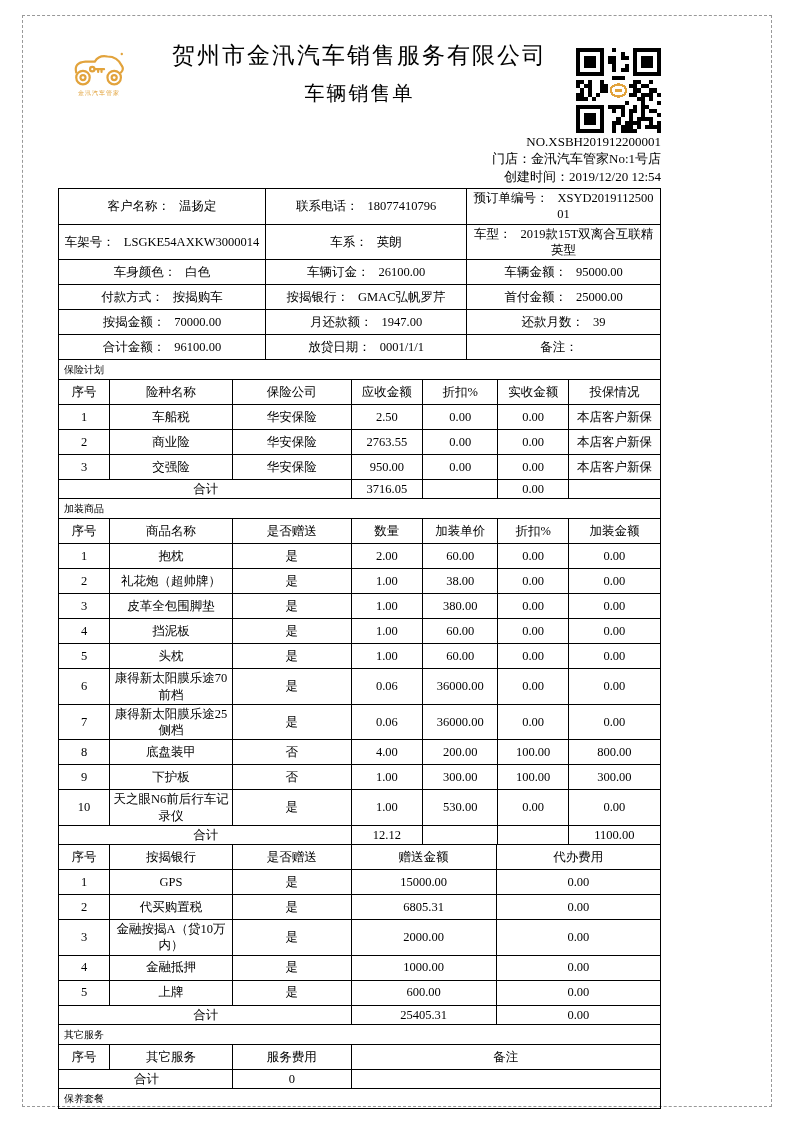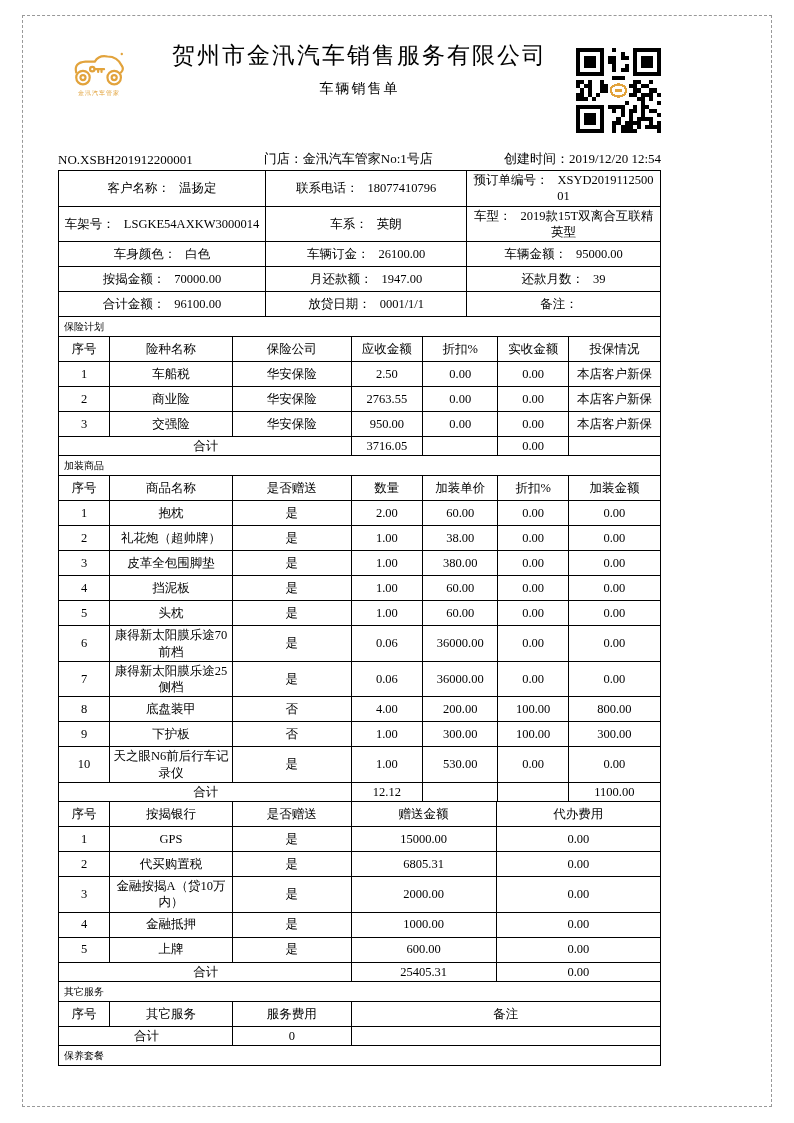--- a/index.html
+++ b/index.html
@@ -11,26 +11,26 @@
     position:absolute;left:22px;top:15px;width:748px;height:1090px;
     border:1px dashed #999;pointer-events:none;
   }
   .content{position:absolute;left:42px;top:28px;width:603px;padding-left:16px;}
   
   .header{position:relative;height:106px;}
   .logo{position:absolute;left:12px;top:22px;width:58px;text-align:center;}
   .logo-svg{width:54px;height:40px;display:block;margin:0 auto;}
   .logo-text{font-size:6px;color:#e2a33c;letter-spacing:1px;line-height:7px;}
   .company{text-align:center;font-size:23px;letter-spacing:2px;padding-top:12px;}
-  .doc-title{text-align:center;font-size:14px;letter-spacing:2px;margin-top:9px;}
+  .doc-title{text-align:center;font-size:20px;letter-spacing:2px;margin-top:9px;}
   .qr{position:absolute;right:0;top:20px;width:85px;height:85px;}
   .qr svg{width:85px;height:85px;shape-rendering:crispEdges;}
   
   .meta{display:flex;justify-content:space-between;align-items:flex-end;
-        font-size:13px;margin:16px 0 3px 0;}
+        font-size:13px;margin:0 0 3px 0;flex-direction:column;}
   
   table{width:100%;border-collapse:collapse;table-layout:fixed;margin-top:-1px;}
   td{border:1px solid #000;text-align:center;vertical-align:middle;
      font-size:12.5px;line-height:1.3;padding:1px 2px;height:22px;word-break:break-all;}
   .info-table td{text-align:center;padding:1px 4px;}
   .lbl{white-space:nowrap;}
   .val{margin-left:9px;}
   .sec-label{border:1px solid #000;margin-top:-1px;font-size:10px;
              padding:2px 5px;line-height:15px;}
   .total-row td{height:16px;}
@@ -214,20 +214,25 @@
         <td><span class="lbl">车架号：</span><span class="val">LSGKE54AXKW3000014</span></td>
         <td><span class="lbl">车系：</span><span class="val">英朗</span></td>
         <td><span class="lbl">车型：</span><span class="val">2019款15T双离合互联精英型</span></td>
       </tr>
         <tr class="">
         <td><span class="lbl">车身颜色：</span><span class="val">白色</span></td>
         <td><span class="lbl">车辆订金：</span><span class="val">26100.00</span></td>
         <td><span class="lbl">车辆金额：</span><span class="val">95000.00</span></td>
       </tr>
         <tr class="">
+        <td><span class="lbl">付款方式：</span><span class="val">按揭购车</span></td>
+        <td><span class="lbl">按揭银行：</span><span class="val">GMAC弘帆罗芹</span></td>
+        <td><span class="lbl">首付金额：</span><span class="val">25000.00</span></td>
+      </tr>
+        <tr class="">
         <td><span class="lbl">按揭金额：</span><span class="val">70000.00</span></td>
         <td><span class="lbl">月还款额：</span><span class="val">1947.00</span></td>
         <td><span class="lbl">还款月数：</span><span class="val">39</span></td>
       </tr>
         <tr class="">
         <td><span class="lbl">合计金额：</span><span class="val">96100.00</span></td>
         <td><span class="lbl">放贷日期：</span><span class="val">0001/1/1</span></td>
         <td><span class="lbl">备注：</span><span class="val"></span></td>
       </tr>
     </tbody>

